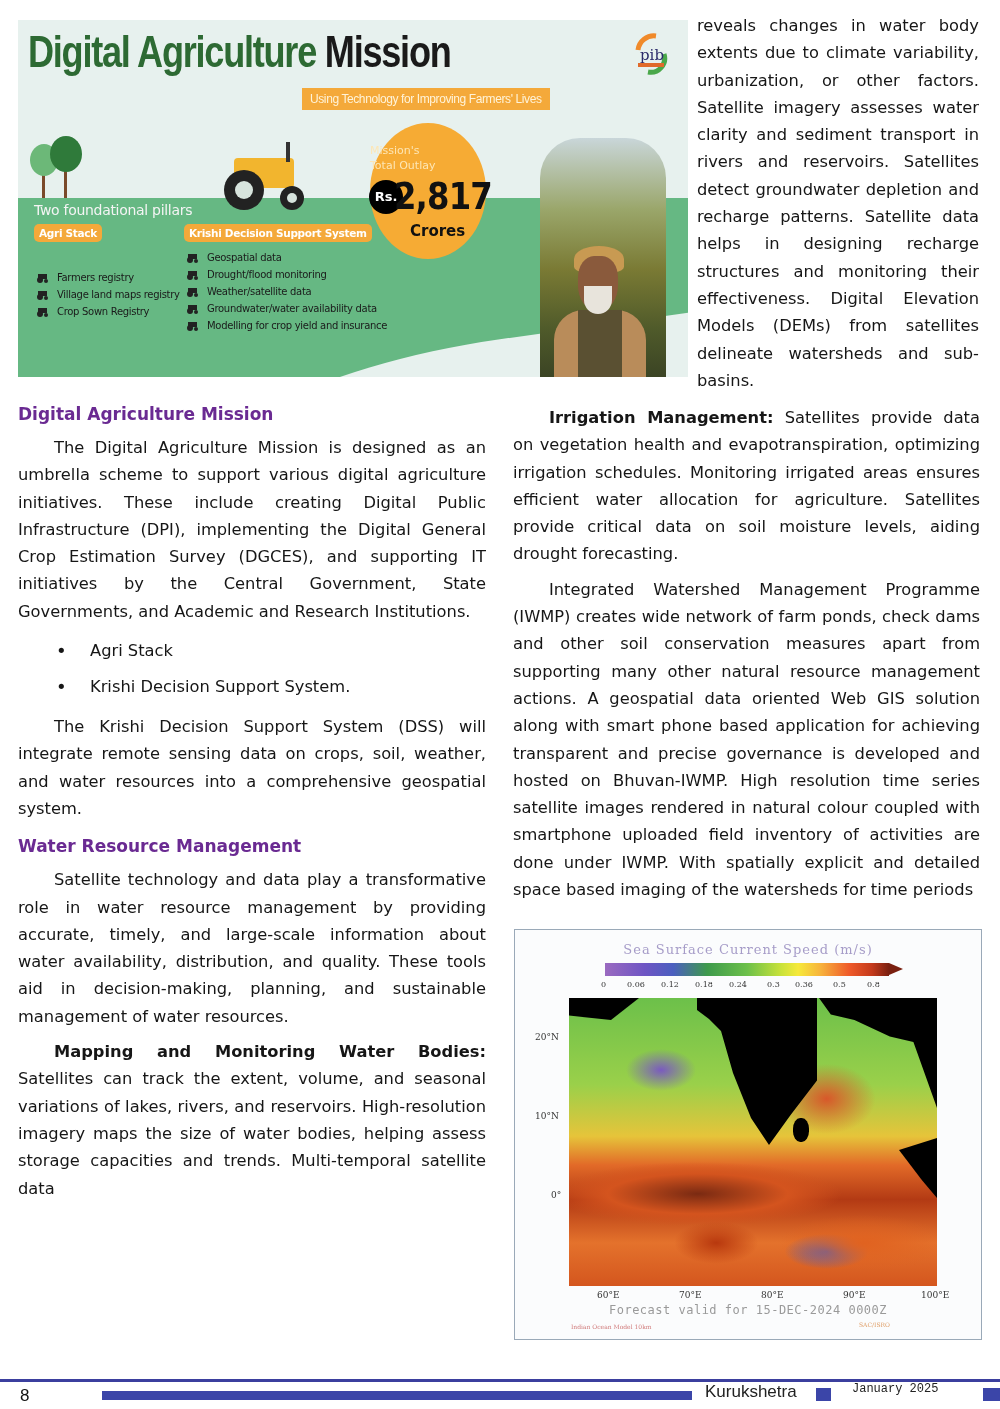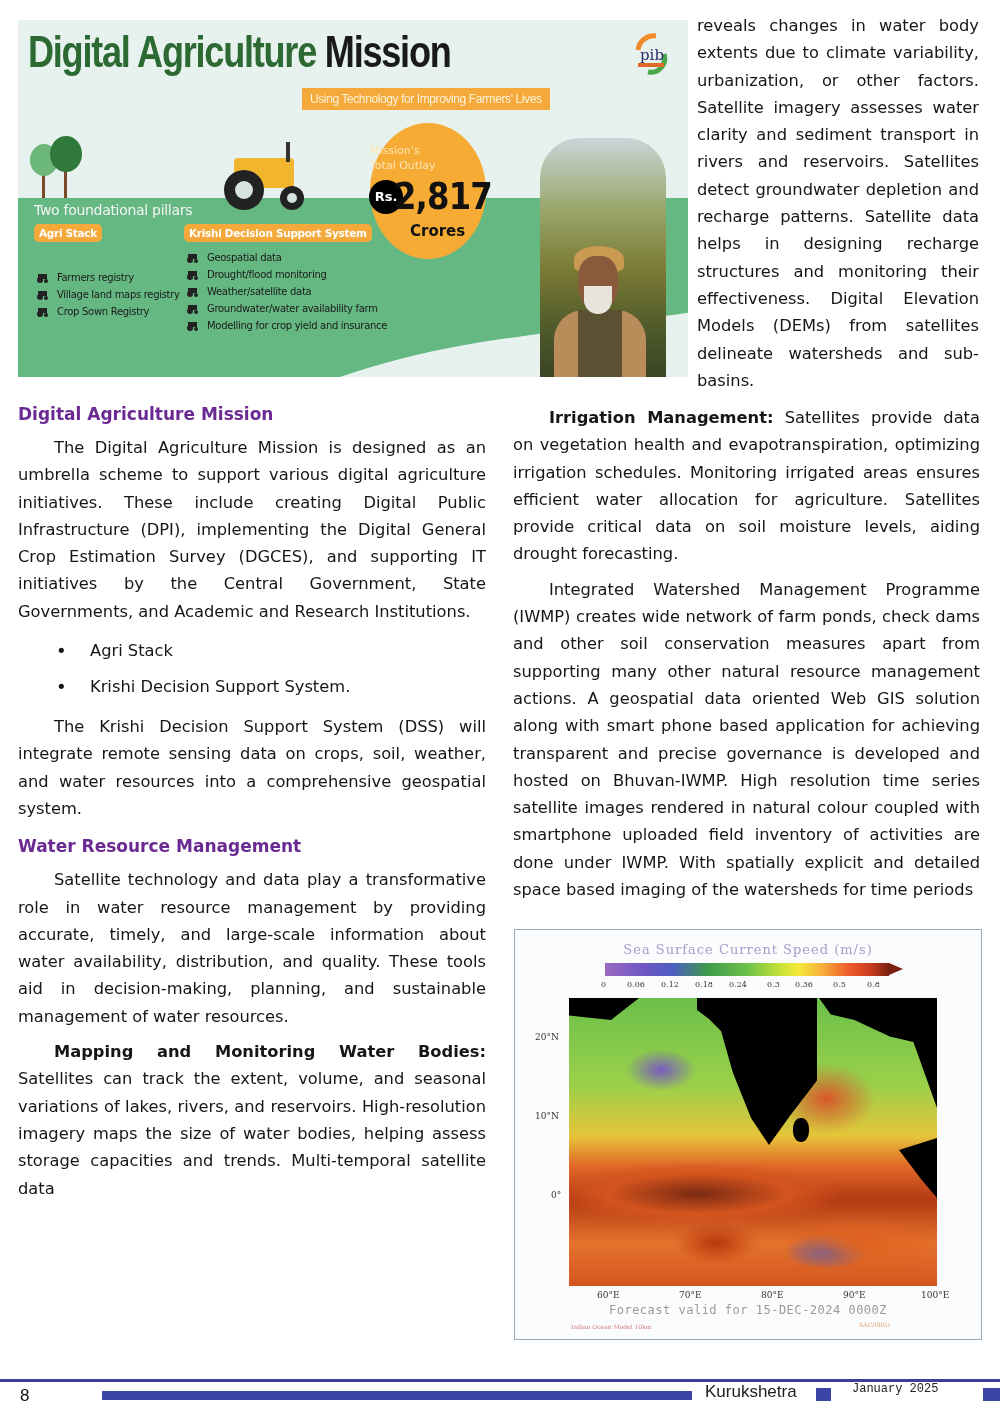--- a/index.html
+++ b/index.html
@@ -277,21 +277,21 @@
           <circle cx="10" cy="8" r="2" fill="#222"></circle>
         </svg>
         <span>Weather/satellite data</span>
       </li>
     <li>
         <svg class="ti" viewBox="0 0 13 10">
           <rect x="2" y="1" width="9" height="5" fill="#222"></rect>
           <circle cx="4" cy="7" r="3" fill="#222"></circle>
           <circle cx="10" cy="8" r="2" fill="#222"></circle>
         </svg>
-        <span>Groundwater/water availability farm</span>
+        <span>Groundwater/water availability data</span>
       </li>
     <li>
         <svg class="ti" viewBox="0 0 13 10">
           <rect x="2" y="1" width="9" height="5" fill="#222"></rect>
           <circle cx="4" cy="7" r="3" fill="#222"></circle>
           <circle cx="10" cy="8" r="2" fill="#222"></circle>
         </svg>
         <span>Modelling for crop yield and insurance</span>
       </li>
   </ul>

